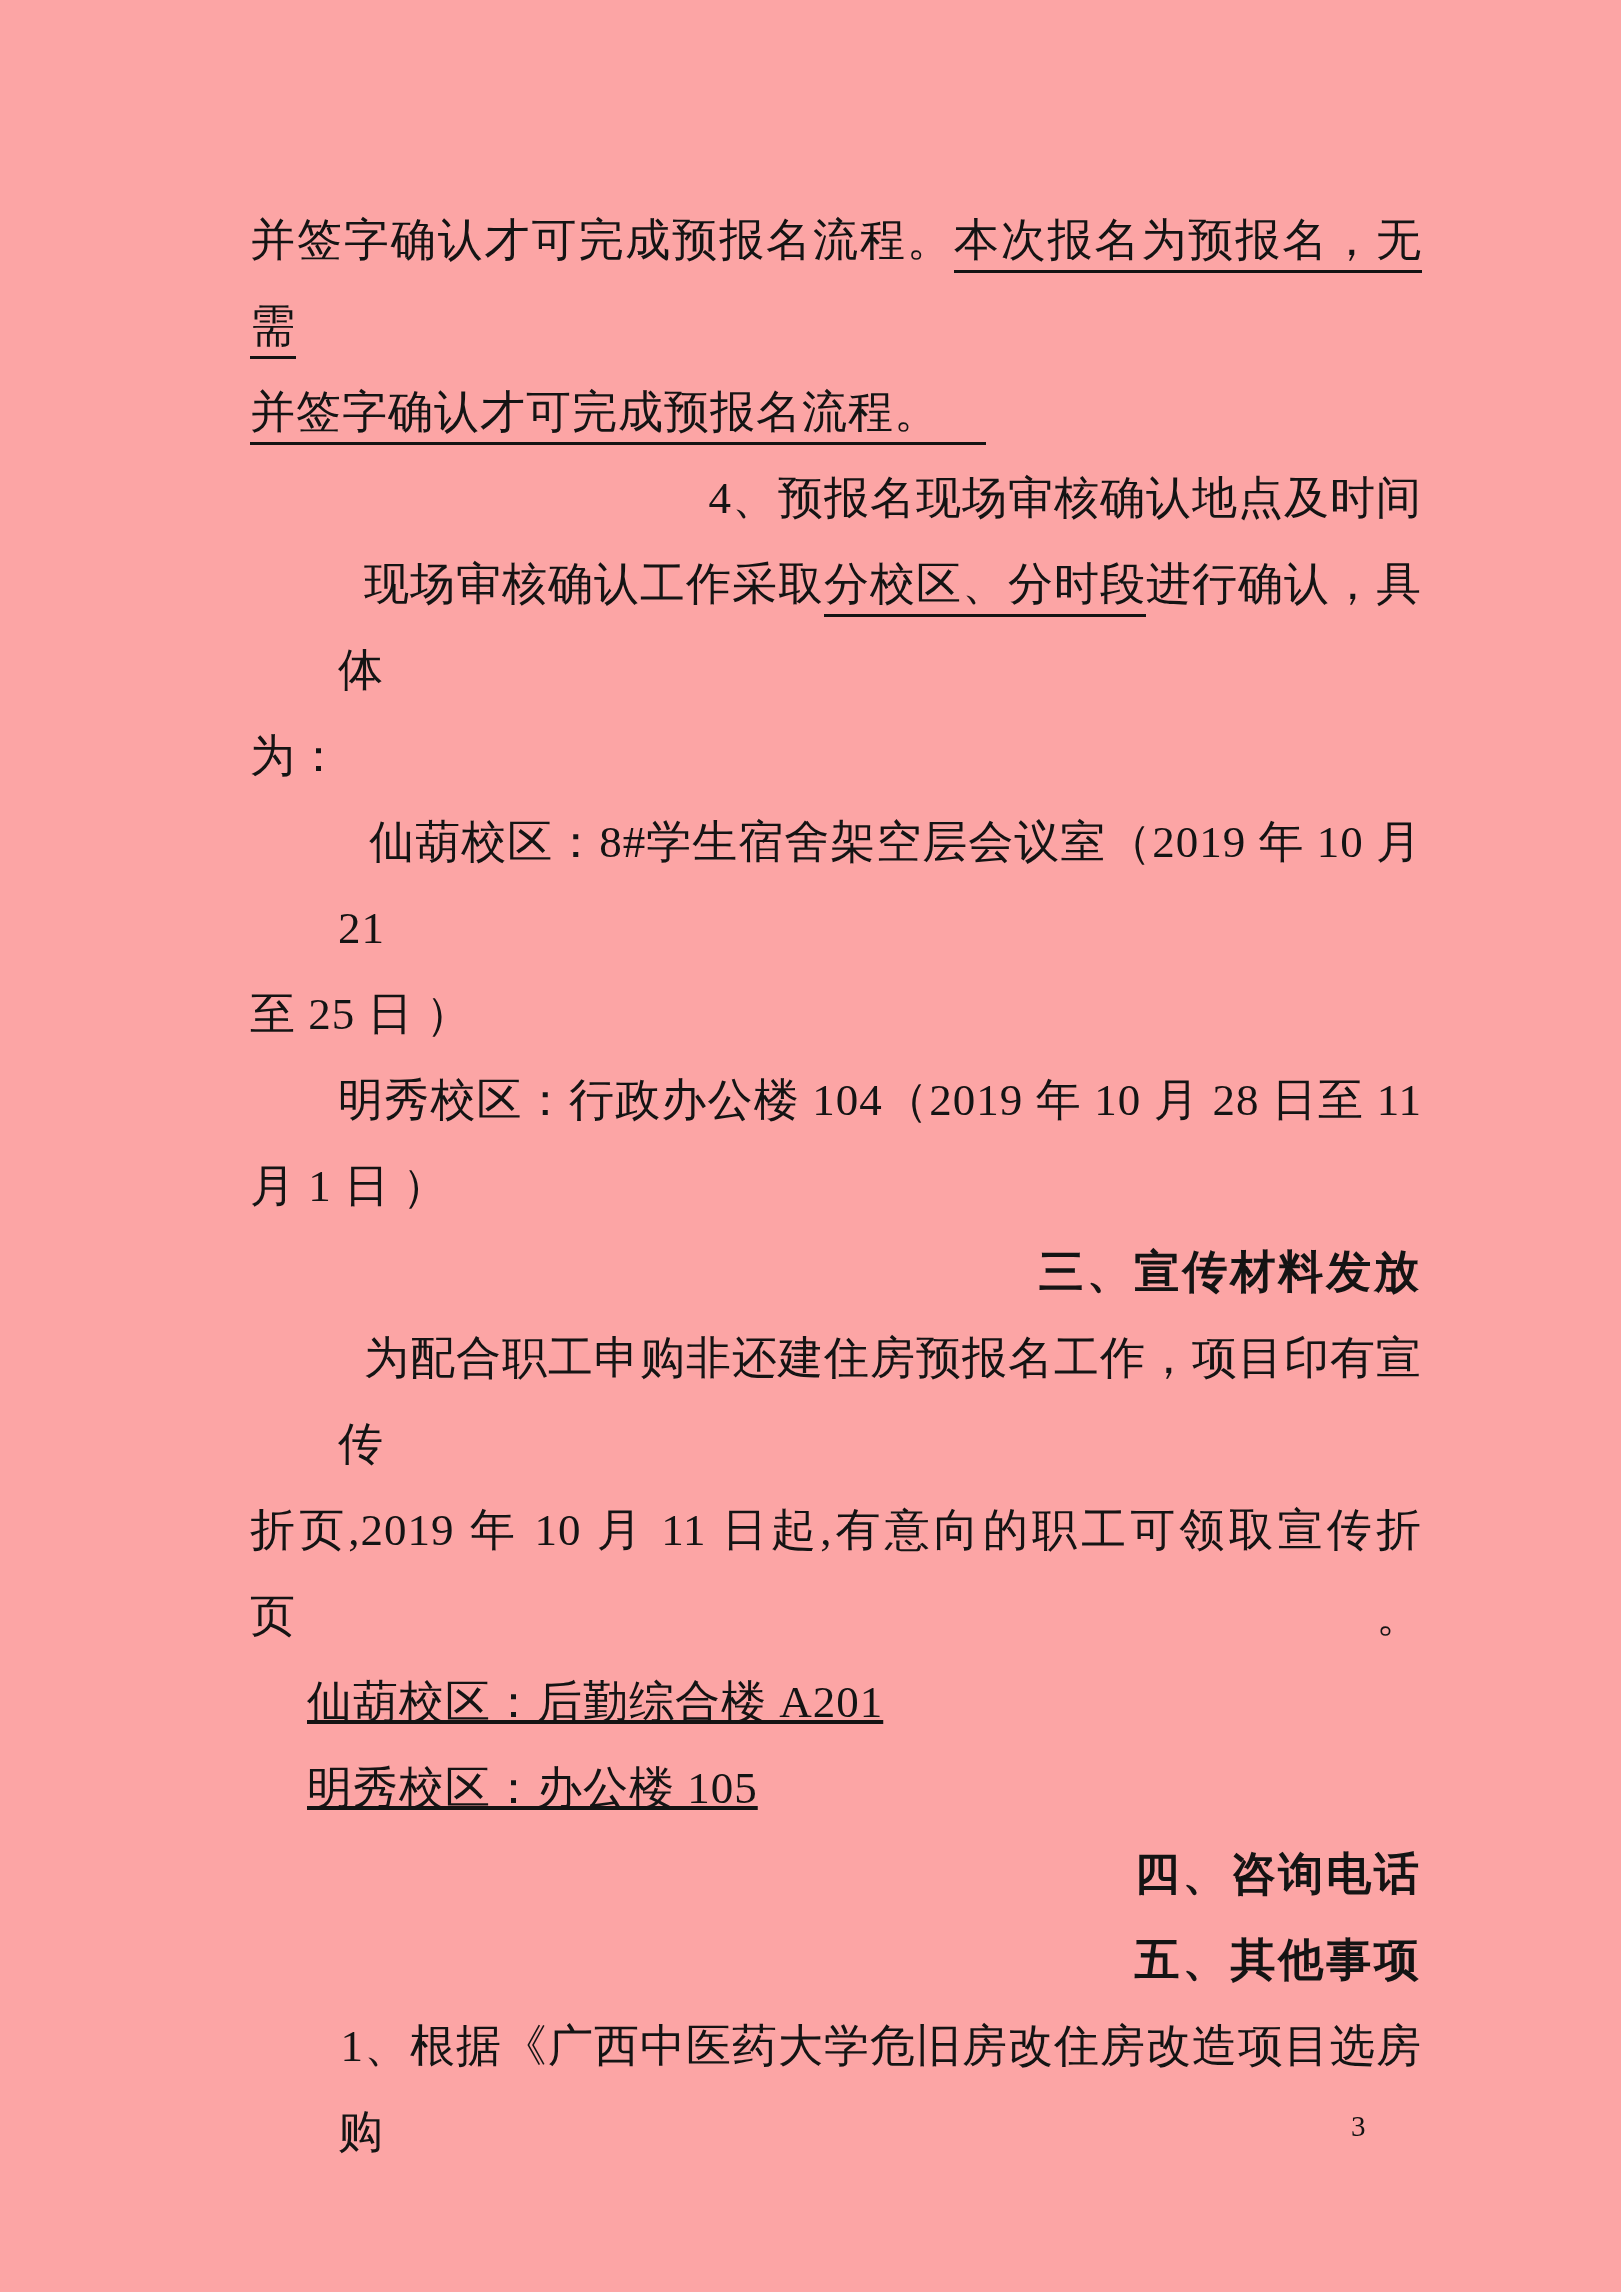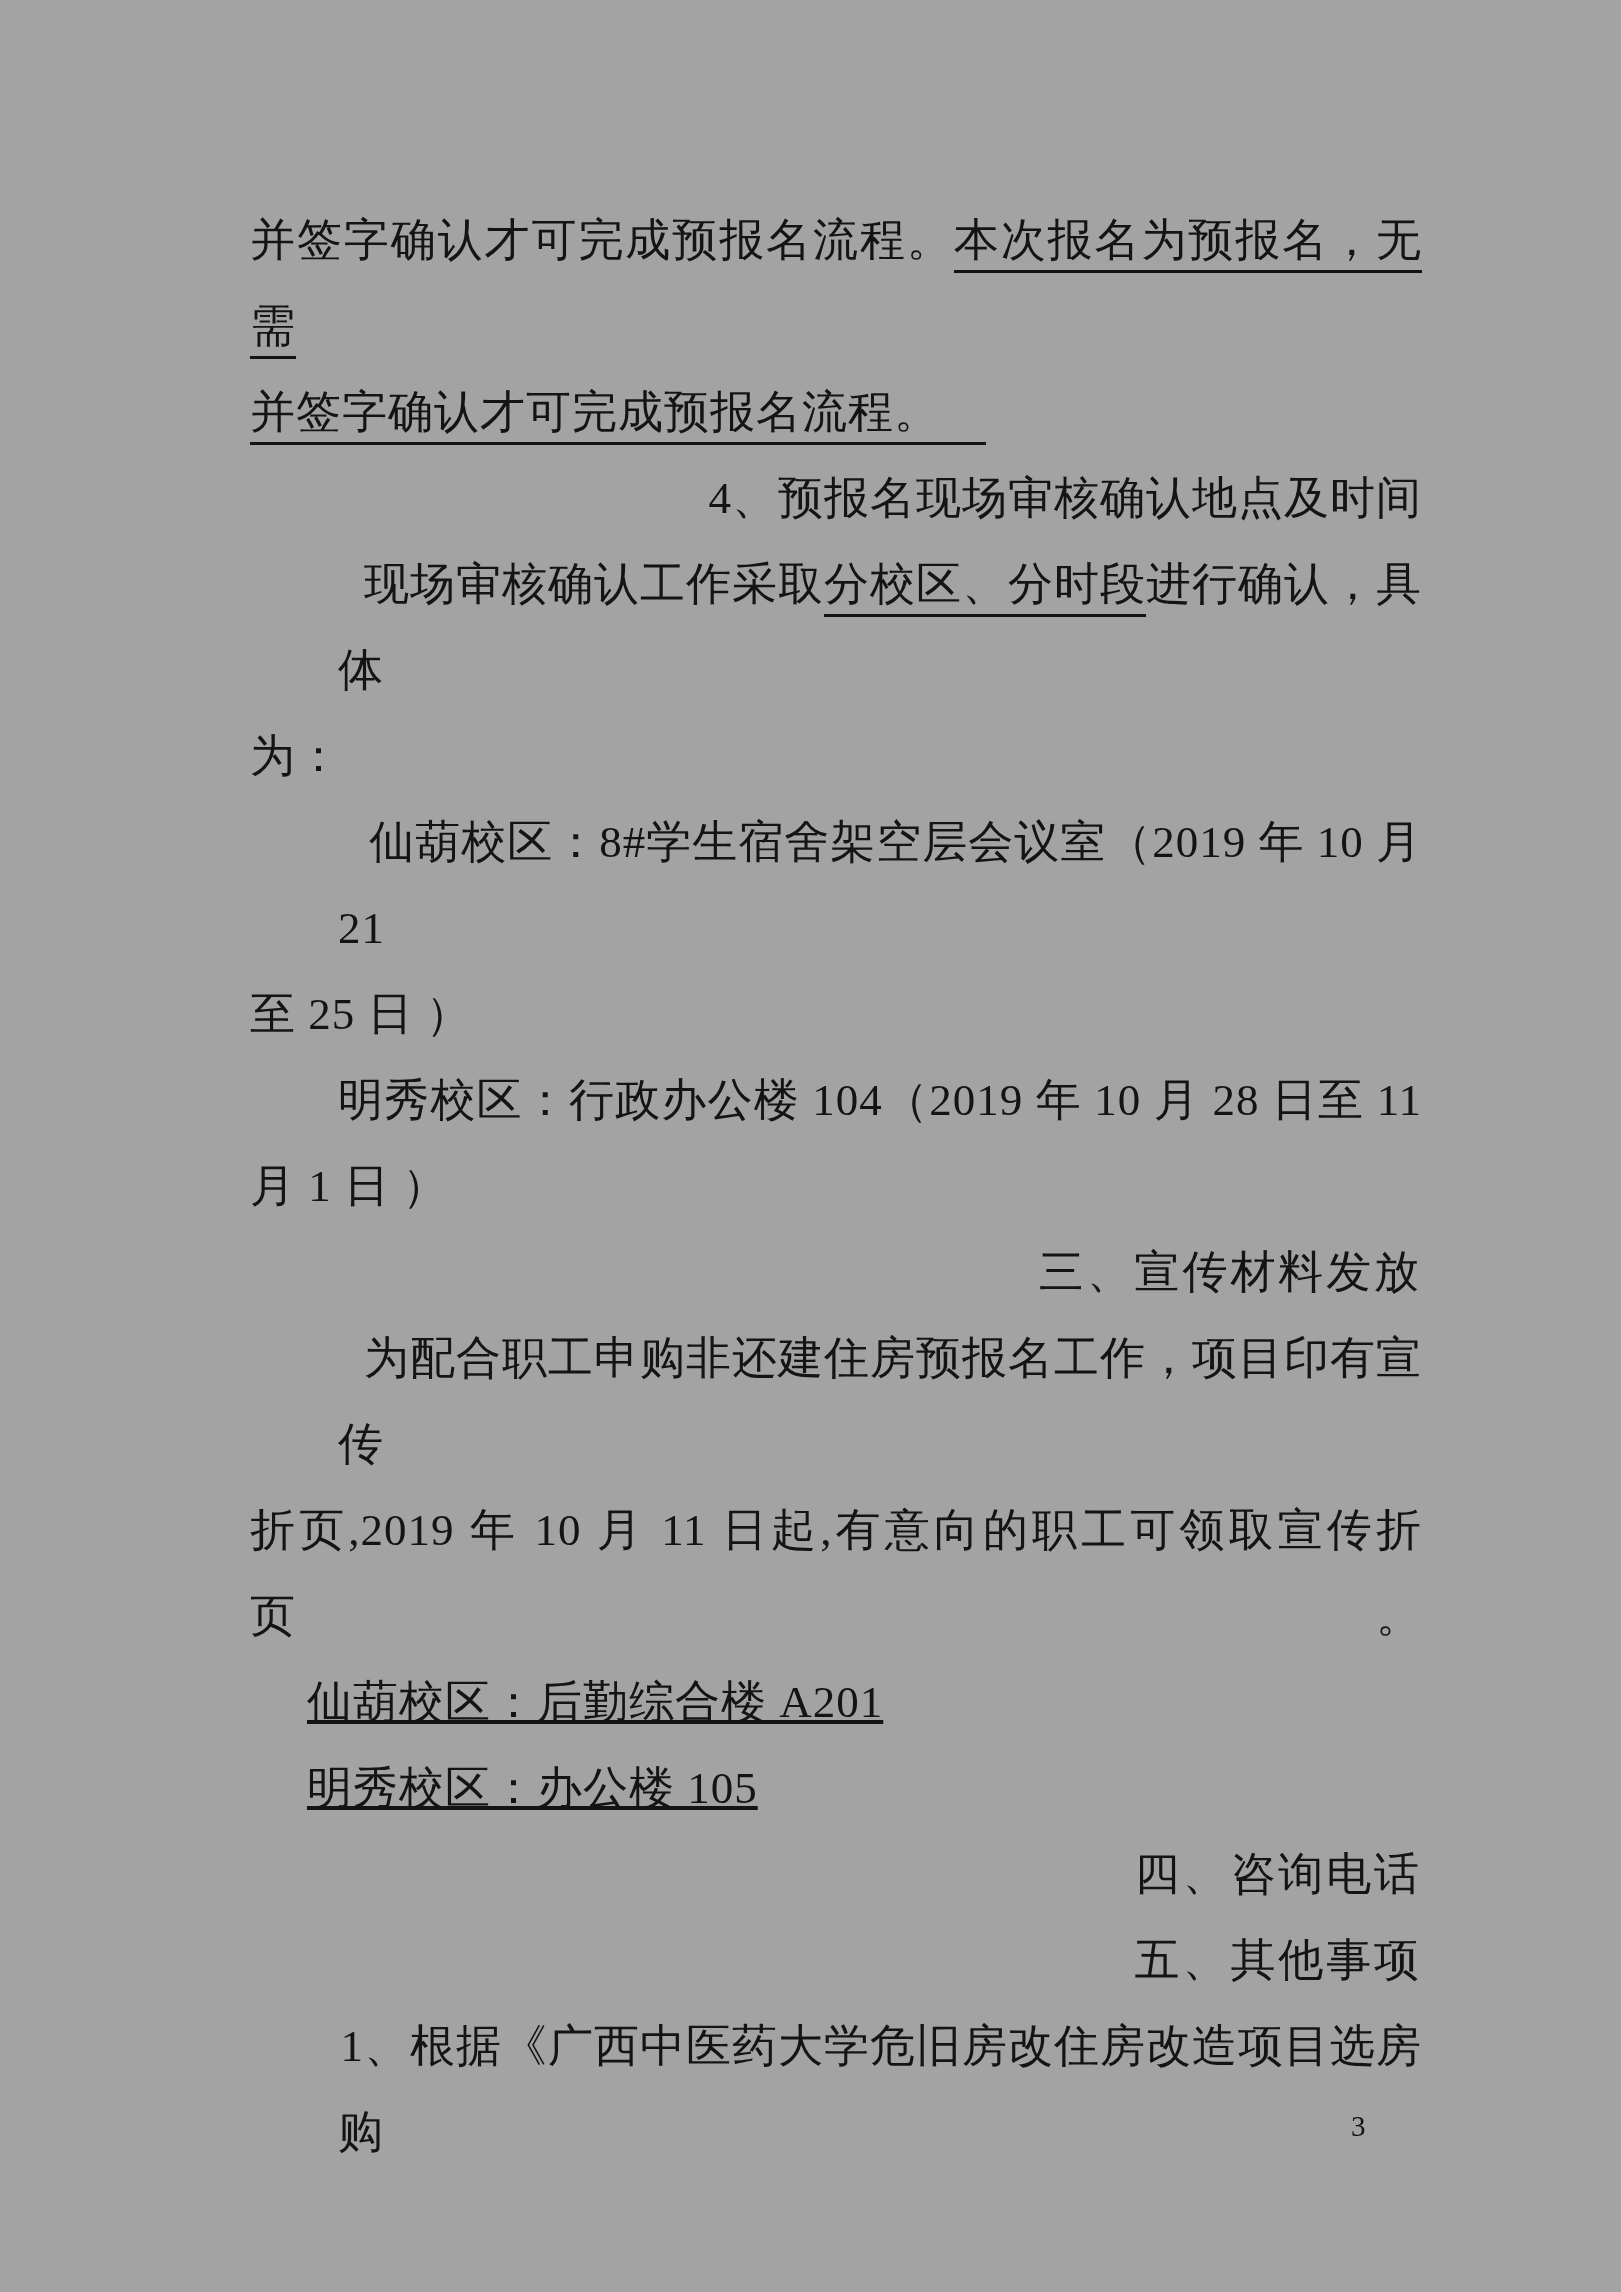--- a/index.html
+++ b/index.html
@@ -5,21 +5,21 @@
   html, body {
     margin: 0;
     padding: 0;
     background: #e8e8e8;
   }
   .page {
     position: relative;
     width: 1621px;
     height: 2293px;
     margin: 0 auto;
-    background: #a3a3a3;
+    background: #fca5a5;
     color: #141414;
     font-family: "Liberation Serif", "DejaVu Serif", serif;
     overflow: hidden;
   }
   .doc {
     position: absolute;
     left: 250px;
     top: 197px;
     width: 1172px;
     font-size: 45px;
@@ -33,21 +33,21 @@
   .fill {
     text-align: justify;
     text-align-last: justify;
   }
   
   .ind2 { margin-left: 88px; text-align: right; }
   
   .ind1 { margin-left: 57px; text-decoration: underline; }
   
   .heading {
-    font-weight: 400;
+    font-weight: 700;
     font-family: "Liberation Sans", "DejaVu Sans", sans-serif;
     letter-spacing: 2.9px;
   }
   
   .u {
     border-bottom: 3.9px solid #141414;
     padding-bottom: 4.9px;
   }
   .page-number {
     position: absolute;

